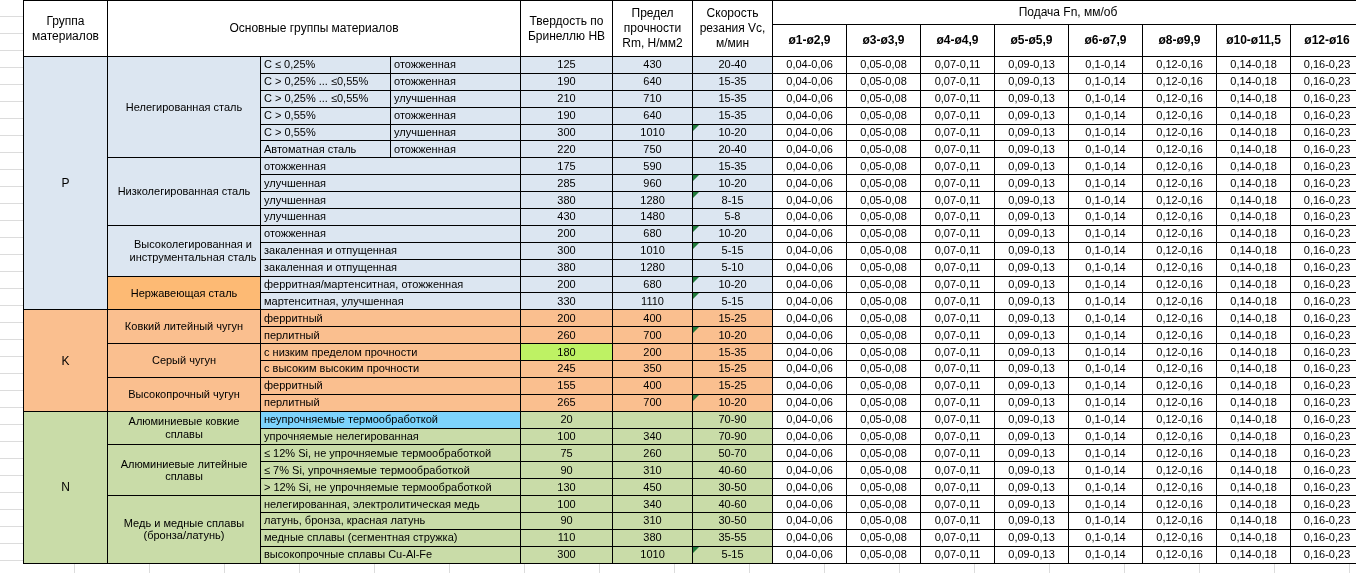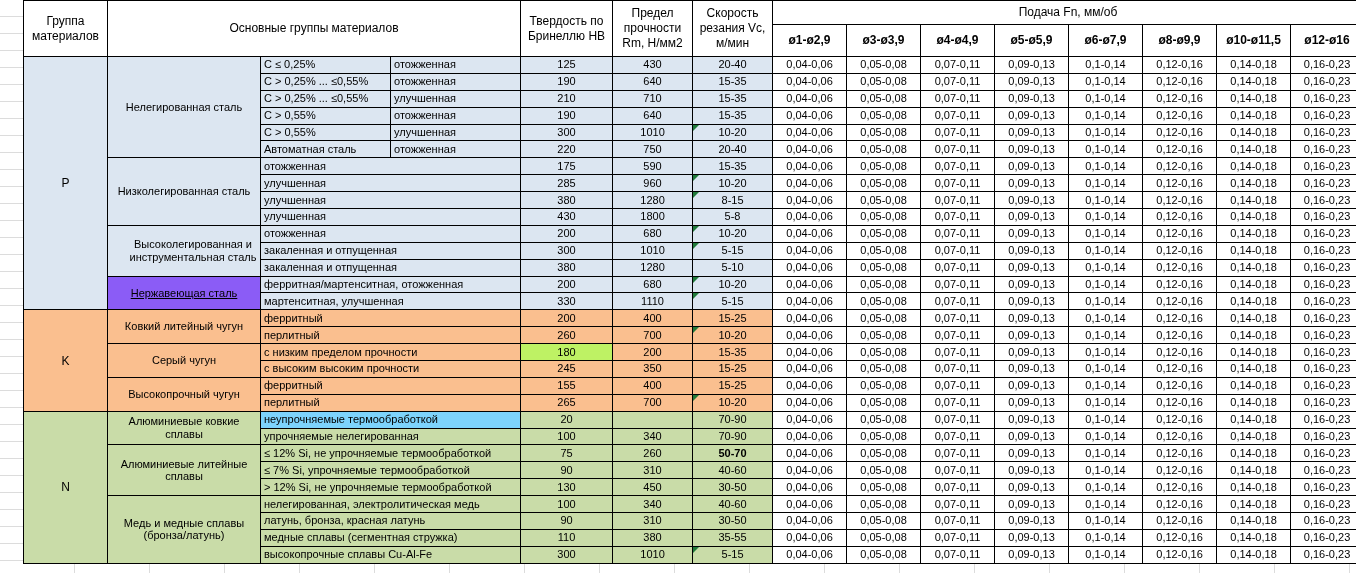--- a/index.html
+++ b/index.html
@@ -207,21 +207,21 @@
         <td class="c" style="background-color: rgb(255, 255, 255);">0,07-0,11</td>
         <td class="c" style="background-color: rgb(255, 255, 255);">0,09-0,13</td>
         <td class="c" style="background-color: rgb(255, 255, 255);">0,1-0,14</td>
         <td class="c" style="background-color: rgb(255, 255, 255);">0,12-0,16</td>
         <td class="c" style="background-color: rgb(255, 255, 255);">0,14-0,18</td>
         <td class="c" style="background-color: rgb(255, 255, 255);">0,16-0,23</td>
       </tr>
       <tr>
         <td class="l" colspan="2" style="background-color: rgb(220, 230, 241);">улучшенная</td>
         <td class="c" style="background-color: rgb(220, 230, 241);">430</td>
-        <td class="c" style="background-color: rgb(220, 230, 241);">1800</td>
+        <td class="c" style="background-color: rgb(220, 230, 241);">1480</td>
         <td class="c vc" style="background-color: rgb(220, 230, 241);">5-8</td>
         <td class="c" style="background-color: rgb(255, 255, 255);">0,04-0,06</td>
         <td class="c" style="background-color: rgb(255, 255, 255);">0,05-0,08</td>
         <td class="c" style="background-color: rgb(255, 255, 255);">0,07-0,11</td>
         <td class="c" style="background-color: rgb(255, 255, 255);">0,09-0,13</td>
         <td class="c" style="background-color: rgb(255, 255, 255);">0,1-0,14</td>
         <td class="c" style="background-color: rgb(255, 255, 255);">0,12-0,16</td>
         <td class="c" style="background-color: rgb(255, 255, 255);">0,14-0,18</td>
         <td class="c" style="background-color: rgb(255, 255, 255);">0,16-0,23</td>
       </tr>
@@ -262,21 +262,21 @@
         <td class="c" style="background-color: rgb(255, 255, 255);">0,04-0,06</td>
         <td class="c" style="background-color: rgb(255, 255, 255);">0,05-0,08</td>
         <td class="c" style="background-color: rgb(255, 255, 255);">0,07-0,11</td>
         <td class="c" style="background-color: rgb(255, 255, 255);">0,09-0,13</td>
         <td class="c" style="background-color: rgb(255, 255, 255);">0,1-0,14</td>
         <td class="c" style="background-color: rgb(255, 255, 255);">0,12-0,16</td>
         <td class="c" style="background-color: rgb(255, 255, 255);">0,14-0,18</td>
         <td class="c" style="background-color: rgb(255, 255, 255);">0,16-0,23</td>
       </tr>
       <tr>
-        <td class="family" rowspan="2" style="background-color: #8b5cf6; text-decoration: underline;">Нержавеющая сталь</td>
+        <td class="family" rowspan="2" style="background-color: #fdba74;">Нержавеющая сталь</td>
         <td class="l" colspan="2" style="background-color: rgb(220, 230, 241);">ферритная/мартенситная, отожженная</td>
         <td class="c" style="background-color: rgb(220, 230, 241);">200</td>
         <td class="c" style="background-color: rgb(220, 230, 241);">680</td>
         <td class="c vc" style="background-color: rgb(220, 230, 241);">10-20<span class="marker" style="border-top-color: rgb(33, 123, 59);"></span></td>
         <td class="c" style="background-color: rgb(255, 255, 255);">0,04-0,06</td>
         <td class="c" style="background-color: rgb(255, 255, 255);">0,05-0,08</td>
         <td class="c" style="background-color: rgb(255, 255, 255);">0,07-0,11</td>
         <td class="c" style="background-color: rgb(255, 255, 255);">0,09-0,13</td>
         <td class="c" style="background-color: rgb(255, 255, 255);">0,1-0,14</td>
         <td class="c" style="background-color: rgb(255, 255, 255);">0,12-0,16</td>
@@ -413,21 +413,21 @@
         <td class="c" style="background-color: rgb(255, 255, 255);">0,1-0,14</td>
         <td class="c" style="background-color: rgb(255, 255, 255);">0,12-0,16</td>
         <td class="c" style="background-color: rgb(255, 255, 255);">0,14-0,18</td>
         <td class="c" style="background-color: rgb(255, 255, 255);">0,16-0,23</td>
       </tr>
       <tr>
         <td class="family" rowspan="3" style="background-color: rgb(201, 220, 168);">Алюминиевые литейные сплавы</td>
         <td class="l" colspan="2" style="background-color: rgb(201, 220, 168);">≤ 12% Si, не упрочняемые термообработкой</td>
         <td class="c" style="background-color: rgb(201, 220, 168);">75</td>
         <td class="c" style="background-color: rgb(201, 220, 168);">260</td>
-        <td class="c vc" style="background-color: rgb(201, 220, 168); font-weight: bold;">50-70</td>
+        <td class="c vc" style="background-color: rgb(201, 220, 168);">50-70</td>
         <td class="c" style="background-color: rgb(255, 255, 255);">0,04-0,06</td>
         <td class="c" style="background-color: rgb(255, 255, 255);">0,05-0,08</td>
         <td class="c" style="background-color: rgb(255, 255, 255);">0,07-0,11</td>
         <td class="c" style="background-color: rgb(255, 255, 255);">0,09-0,13</td>
         <td class="c" style="background-color: rgb(255, 255, 255);">0,1-0,14</td>
         <td class="c" style="background-color: rgb(255, 255, 255);">0,12-0,16</td>
         <td class="c" style="background-color: rgb(255, 255, 255);">0,14-0,18</td>
         <td class="c" style="background-color: rgb(255, 255, 255);">0,16-0,23</td>
       </tr>
       <tr>

